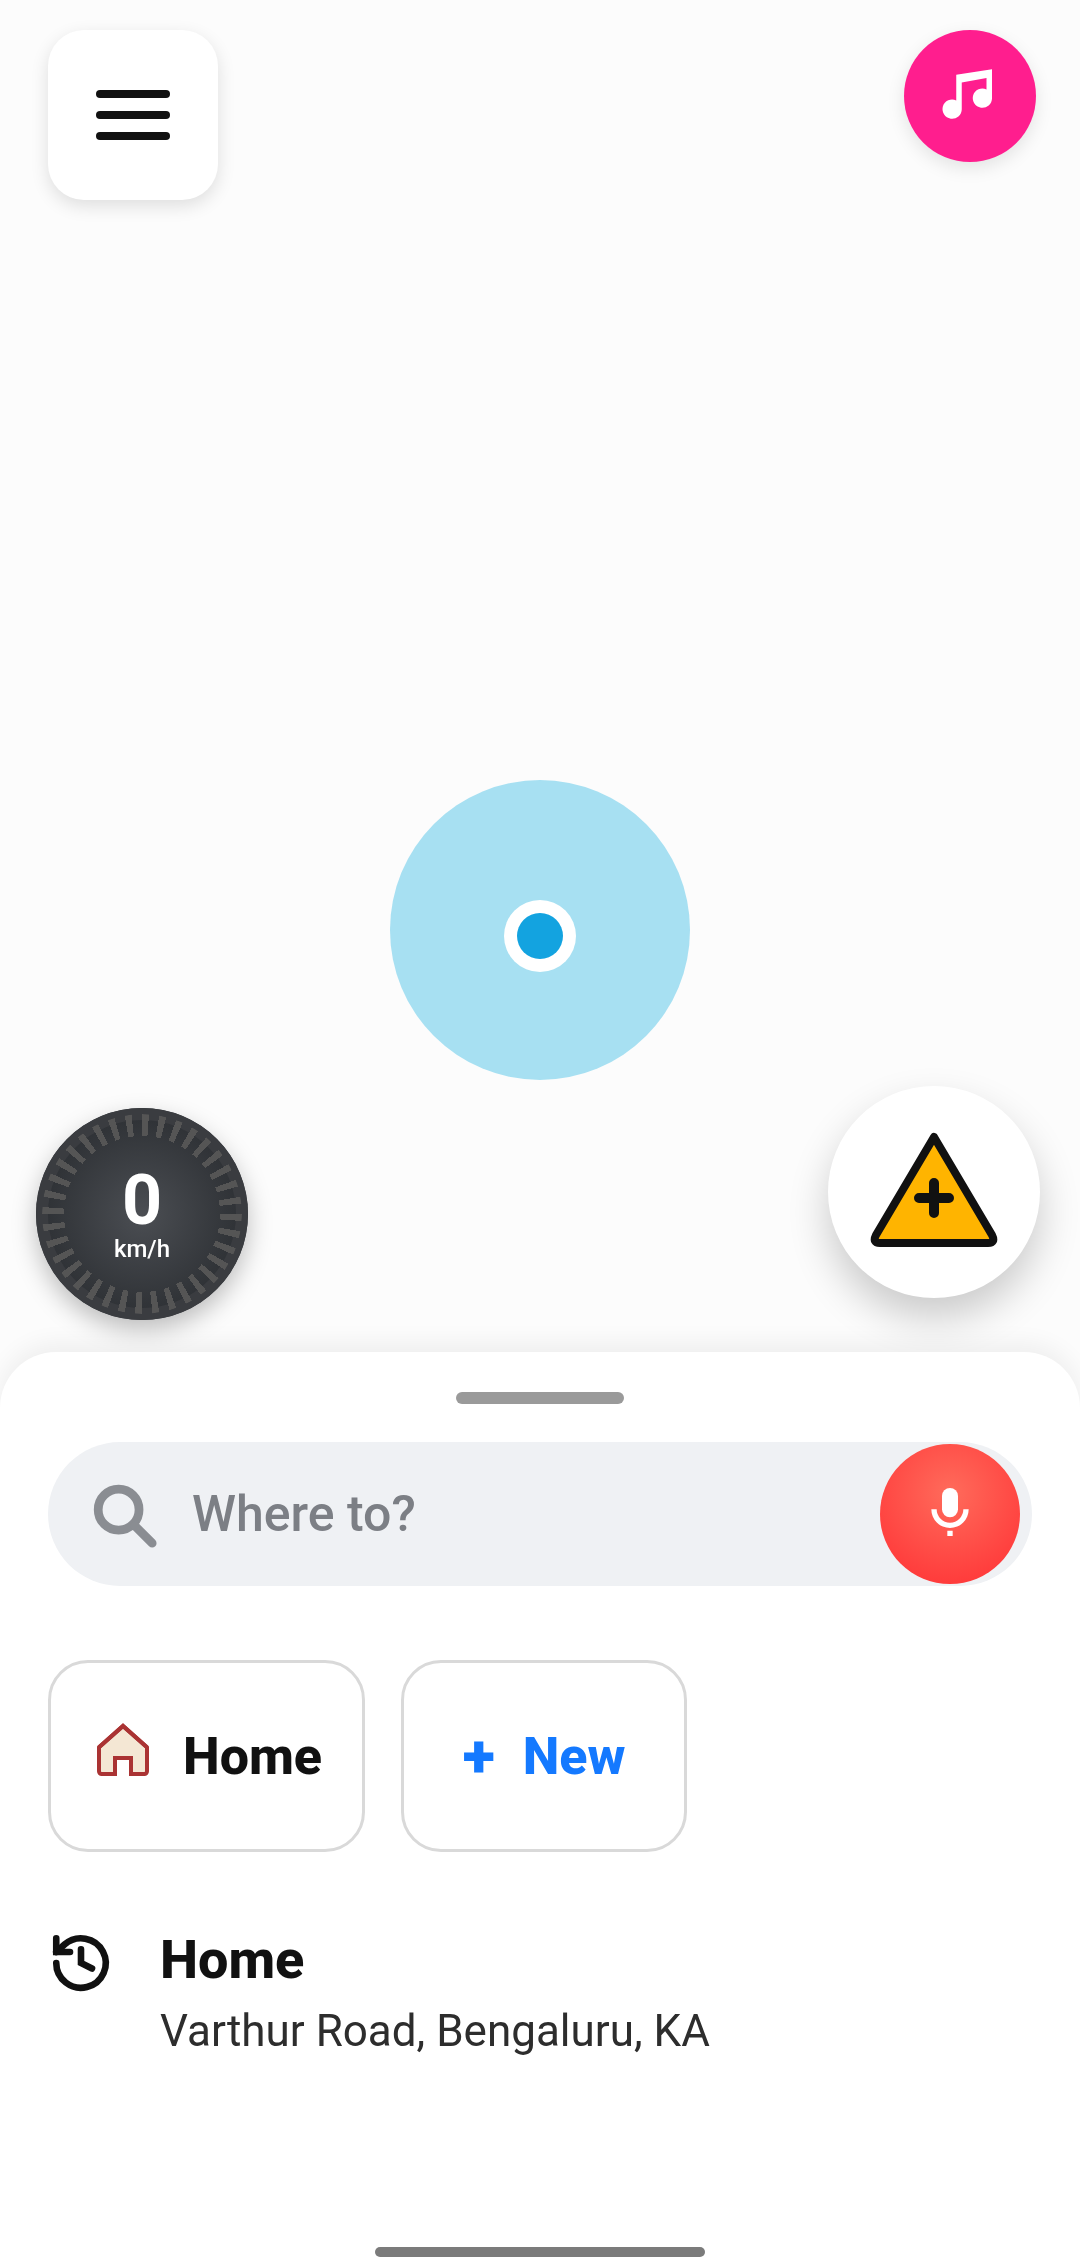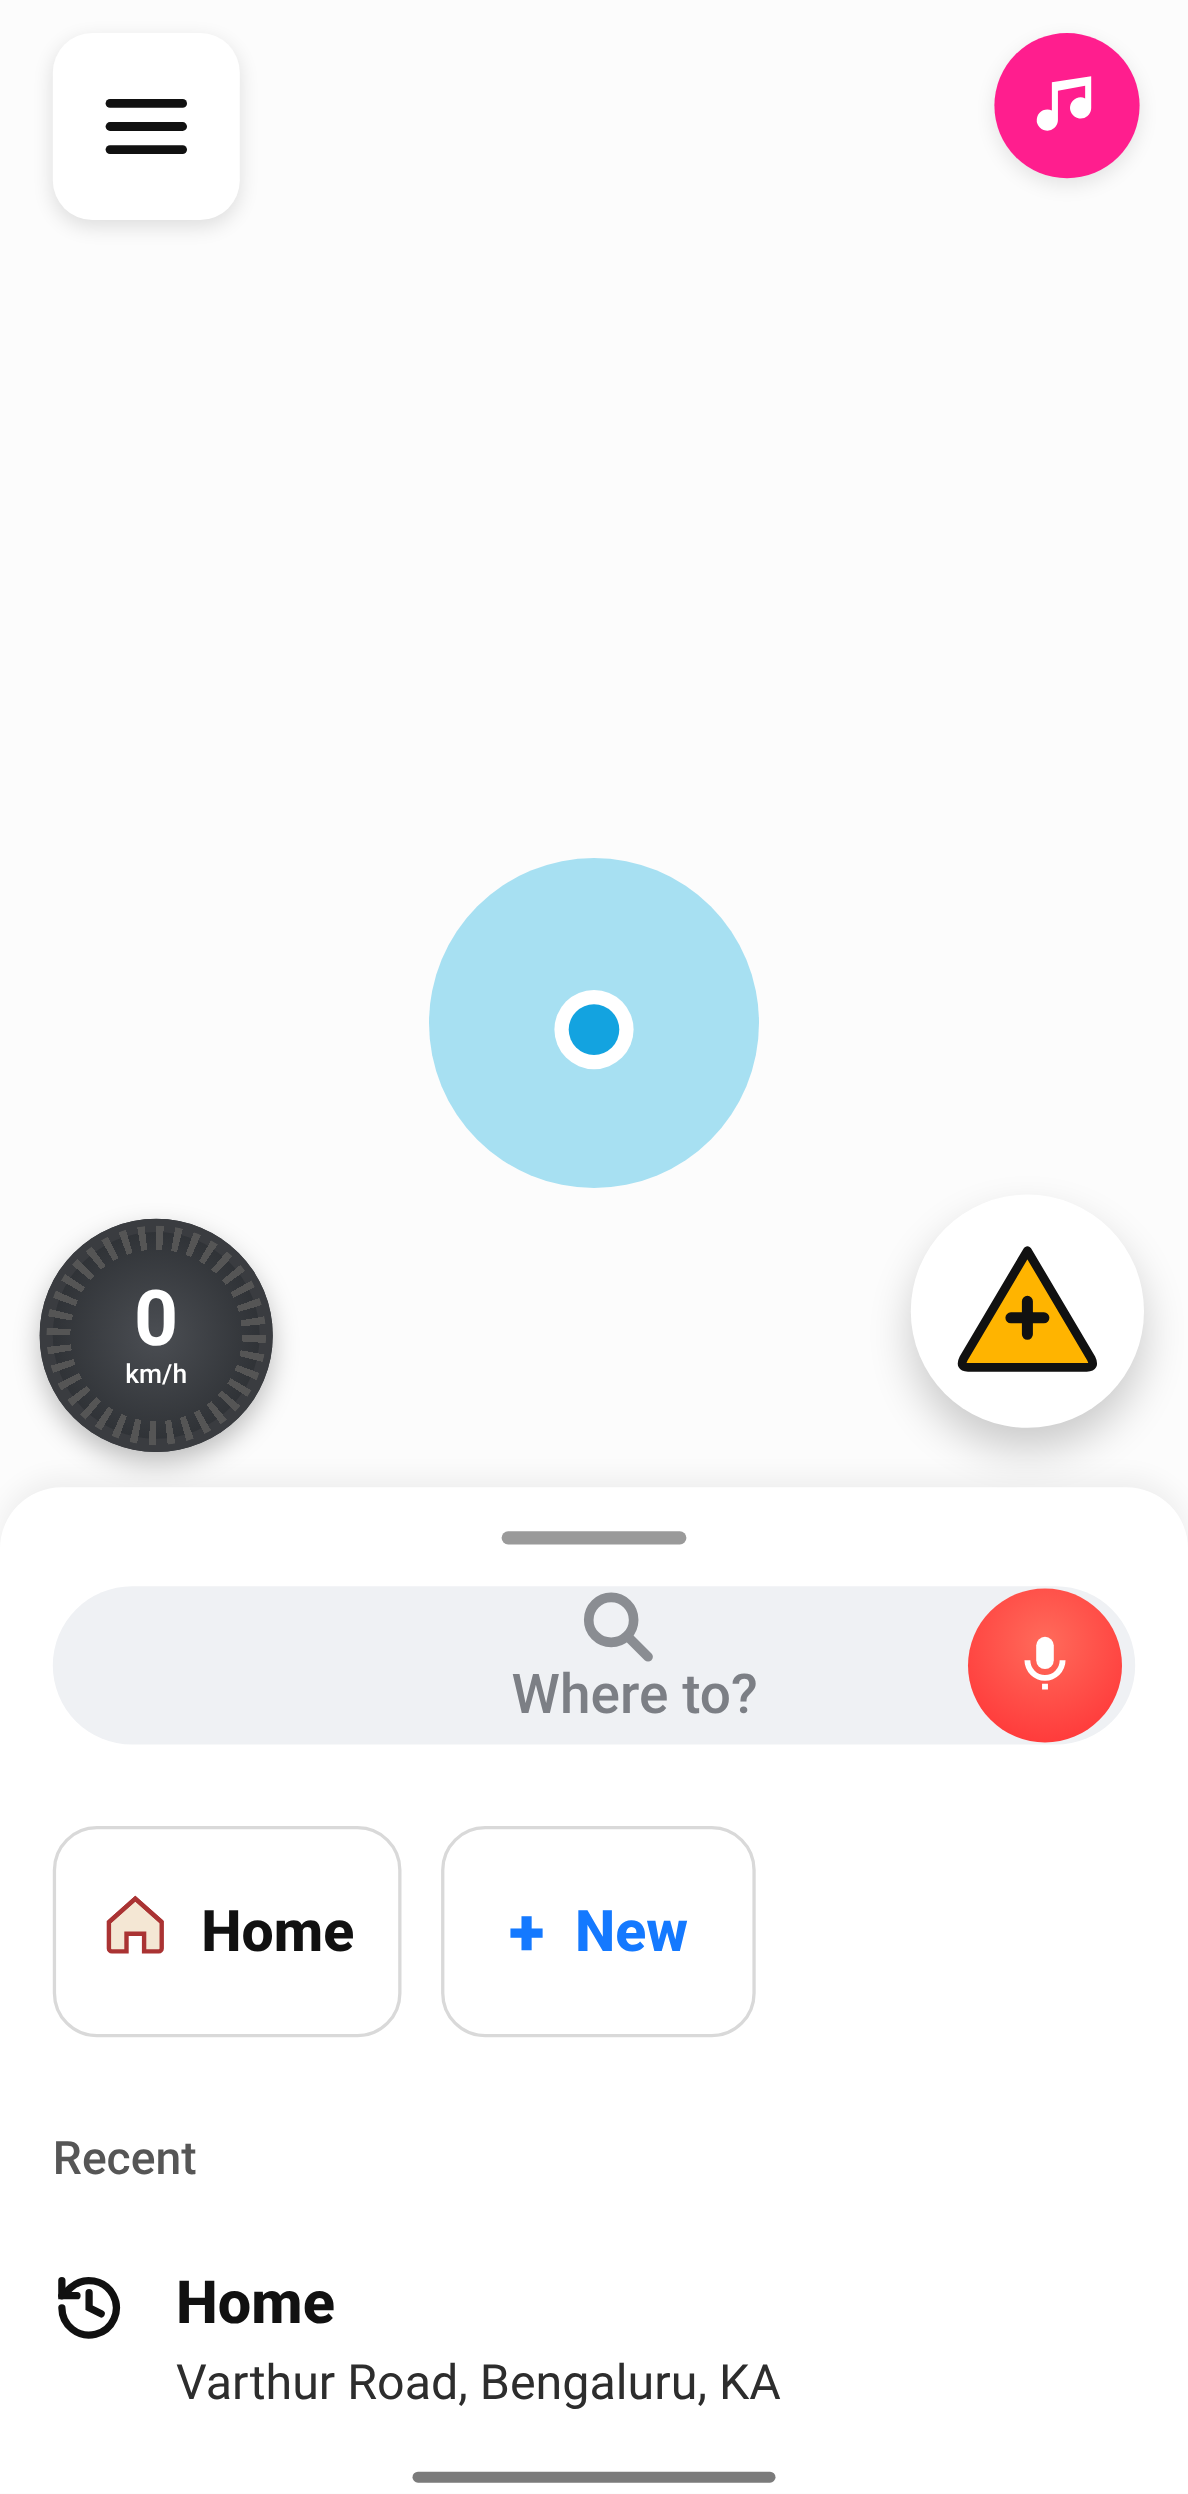--- a/index.html
+++ b/index.html
@@ -94,21 +94,20 @@
   }
   .grab{ width:168px;height:12px;border-radius:6px;background:#9a9a9a;margin:14px auto 38px;}
 
   .search{
     position:relative;
     width:100%; height:144px;
     background:#eff1f4;
     border-radius:84px;
     display:flex; align-items:center;
     padding-left:40px;
-    flex-direction:column;
   }
   .search .icon-search{ width:70px;height:70px; color:#8a8d92;}
   .search .placeholder{
     margin-left:34px;
     font-size:50px; color:#7c7f85; font-weight:500;
     flex:1;
   }
   .mic-btn{
     position:absolute; right:12px; top:50%; transform:translateY(-50%);
     width:140px;height:140px;border-radius:50%;
@@ -238,21 +237,20 @@
       <span>Home</span>
     </div>
 
 
     <div class="chip new-chip">
       <span class="plus">+</span>
       <span>New</span>
     </div>
   </div>
 
-  <div class="recent-label">Recent</div>
 
   <div class="recent-item">
     <span class="ricon">
       <svg viewBox="0 0 24 24" fill="none" stroke="#111" stroke-width="2.4" stroke-linecap="round">
         <path d="M3 12a9 9 0 1 0 3-6.7L3 8"></path>
         <polyline points="3 3 3 8 8 8"></polyline>
         <polyline points="12 7 12 12 16 14"></polyline>
       </svg>
     </span>
     <div>

